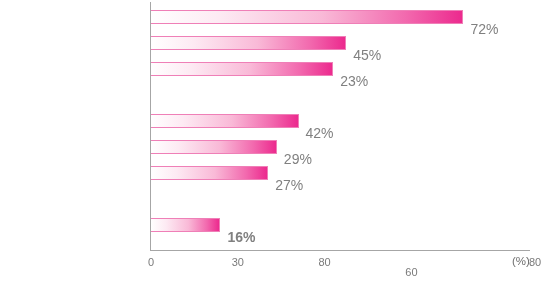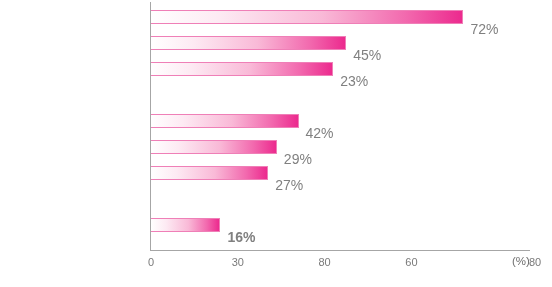--- a/index.html
+++ b/index.html
@@ -140,19 +140,19 @@
           <div class="bar"></div>
         </div>
         <div class="value-label" style="left: 76.44px; font-weight: bold;">16%</div>
       </div>
     </div>
 
   <div id="x-ticks">
       <div class="x-tick" style="left: 151px;">0</div>
       <div class="x-tick" style="left: 237.8px;">30</div>
       <div class="x-tick" style="left: 324.6px;">80</div>
-      <div class="x-tick" style="left: 411.4px;">60</div>
+      <div class="x-tick" style="left: 411.4px; margin-top: 10px;">60</div>
       <div class="x-tick" style="left: 511px; padding-left: 48px;">80</div>
     </div>
 
   <div class="axis-unit">(%)</div>
 
 </div>
 
 </body></html>

